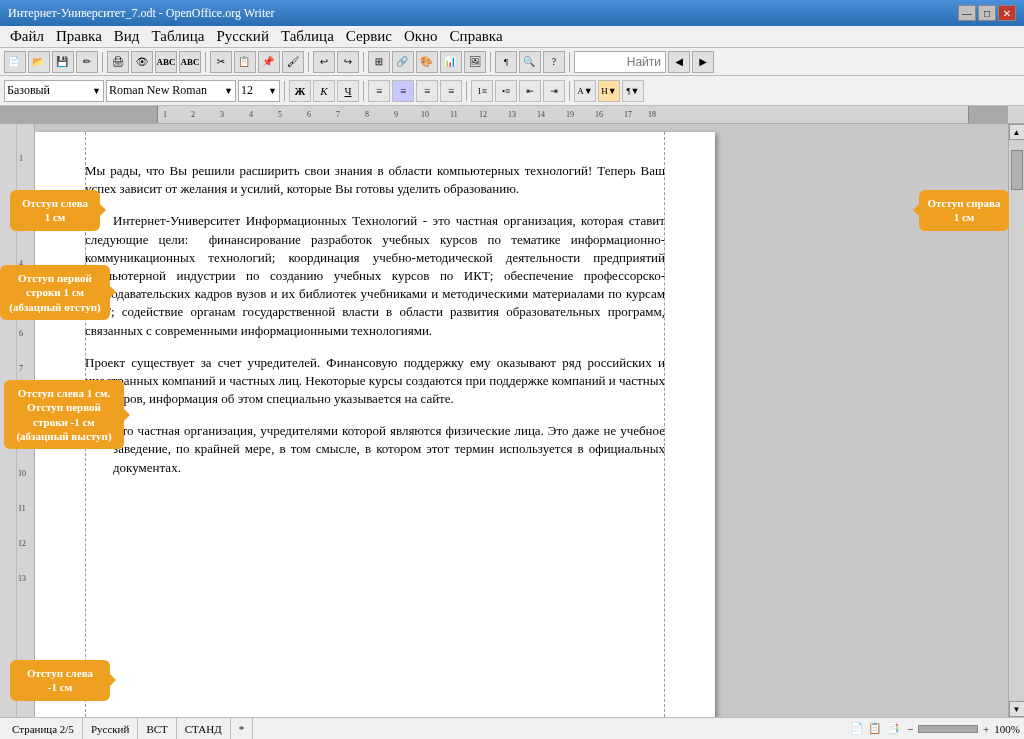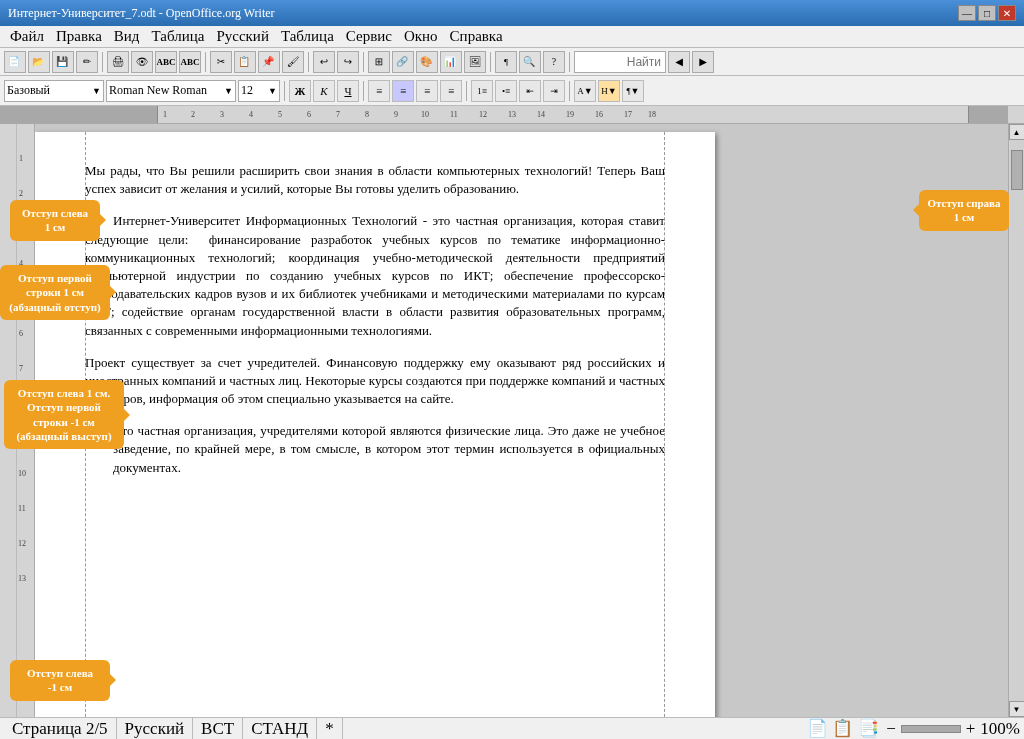--- a/index.html
+++ b/index.html
@@ -162,21 +162,21 @@
       left: 1px;
     }
 
     
     .statusbar {
       background: #f0f0f0;
       border-top: 1px solid #bbb;
       height: 22px;
       display: flex;
       align-items: center;
-      font-size: 17px;
+      font-size: 11px;
       padding: 0 4px;
     }
     .status-item {
       padding: 0 8px;
       border-right: 1px solid #bbb;
       height: 100%;
       display: flex;
       align-items: center;
     }
     .status-right {
@@ -414,21 +414,21 @@
     <div class="scrollbar-track">
       <div class="scrollbar-thumb"></div>
     </div>
     <div class="scrollbar-btn" style="margin-top:auto;">▼</div>
   </div>
 
 </div>
 
 <div style="position:fixed;top:0;left:0;width:1024px;height:739px;pointer-events:none;">
 
-  <div class="annotation ann-right" style="top:190px;left:10px;white-space:normal;width:90px;margin-top:10px;">
+  <div class="annotation ann-right" style="top:190px;left:10px;white-space:normal;width:90px;">
     <span>Отступ слева
 1 см</span>
   </div>
 
   <div class="annotation ann-left" style="top:190px;right:15px;white-space:normal;width:90px;">
     <span>Отступ справа<br>1 см</span>
   </div>
 
   <div class="annotation ann-right" style="top:265px;left:0px;white-space:normal;width:110px;">
     <span>Отступ первой<br>строки 1 см<br>(абзацный отступ)</span>

